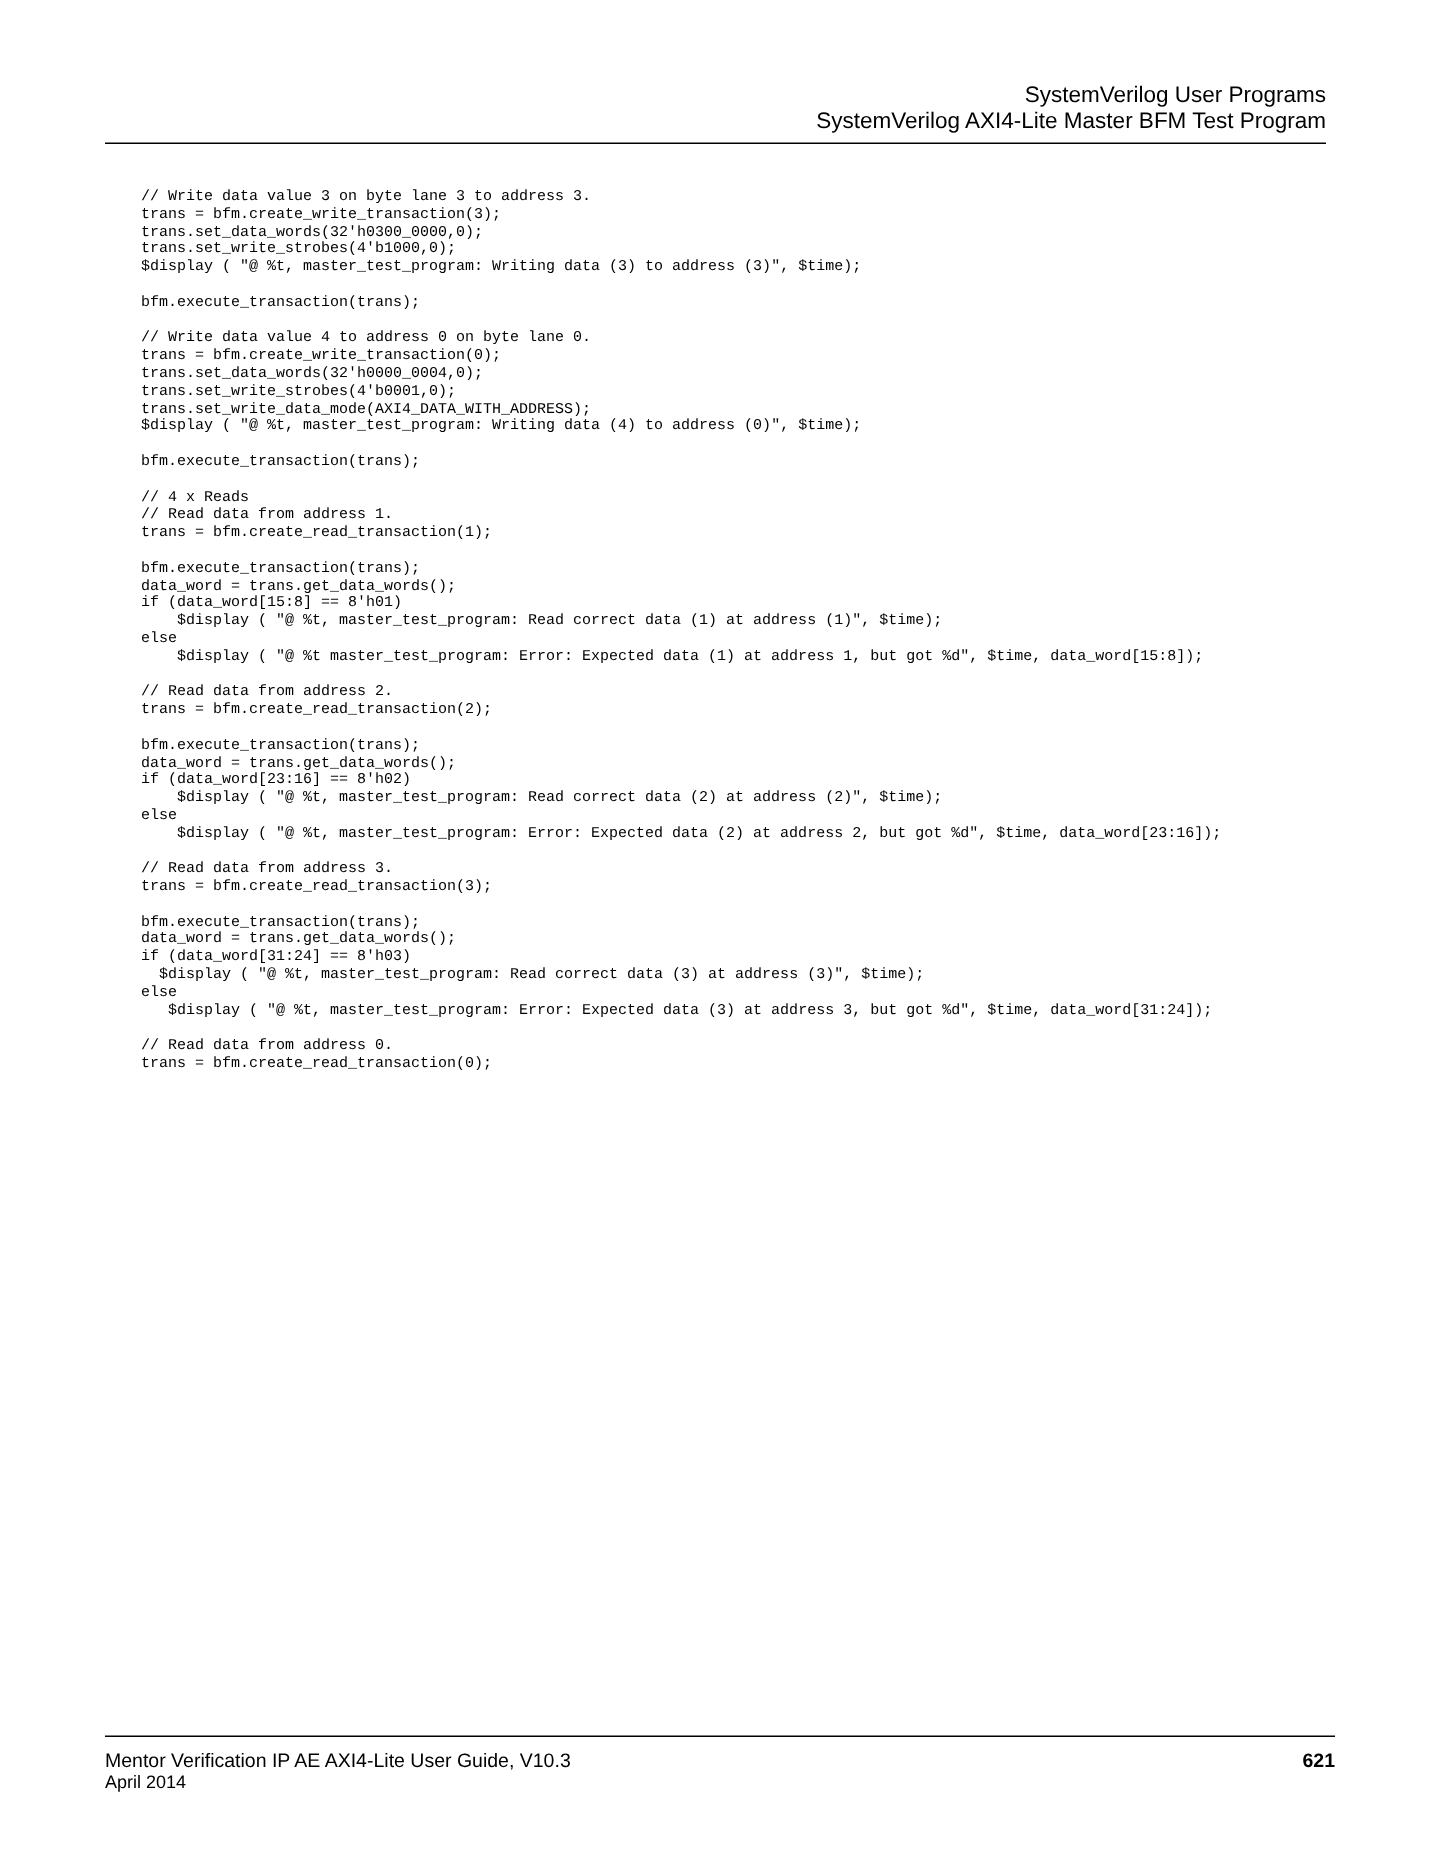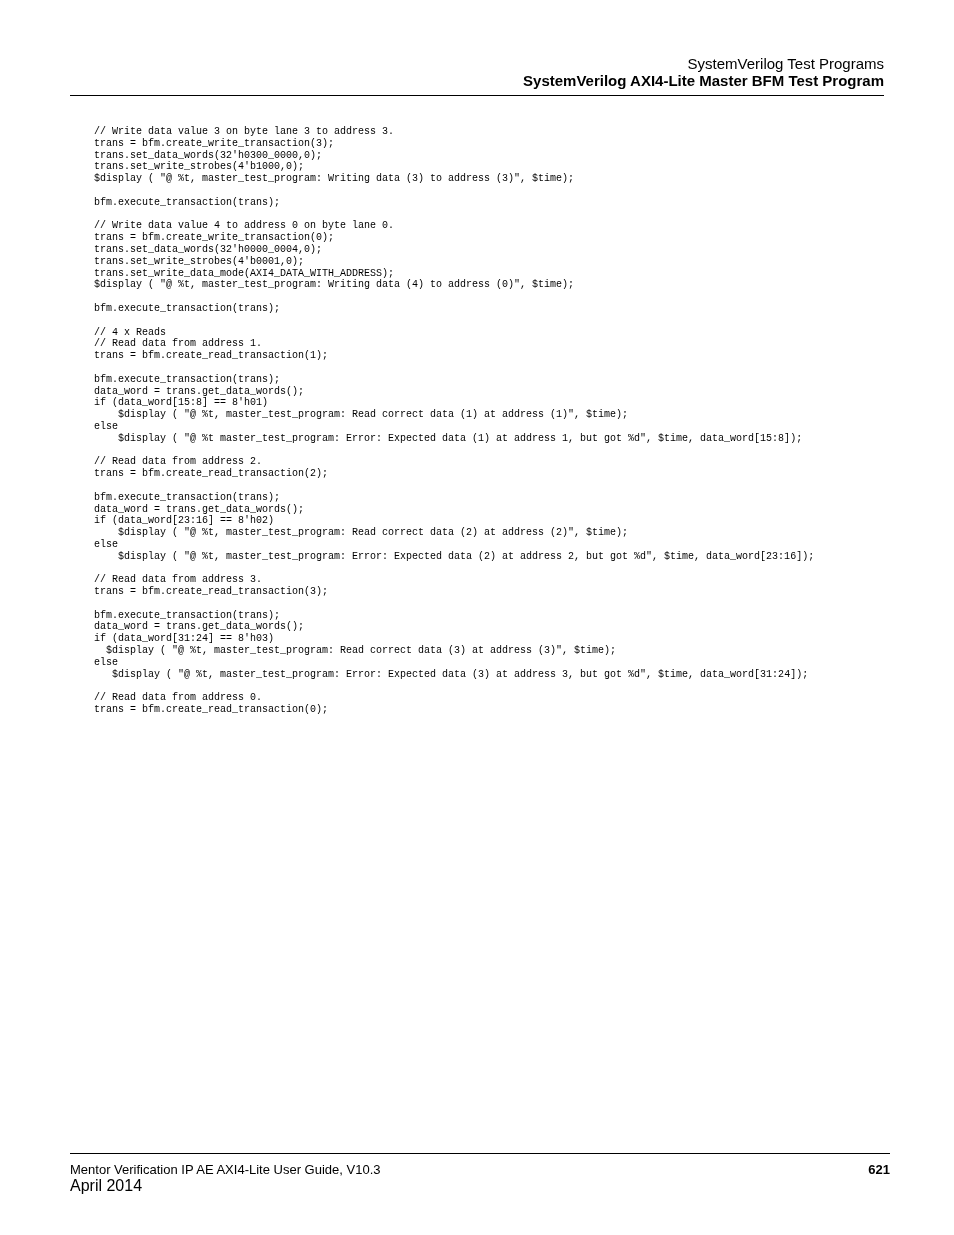--- a/index.html
+++ b/index.html
@@ -1,35 +1,35 @@
 <!DOCTYPE html>
 <html><head>
 <meta charset="utf-8">
 <style>
   * { margin: 0; padding: 0; box-sizing: border-box; }
   html, body { width: 954px; height: 1235px; background: #fff; font-family: "Times New Roman", Times, serif; color: #000; }
   .page { padding: 55px 70px 40px 70px; position: relative; height: 100%; }
   .header { text-align: right; margin-bottom: 4px; }
   .header .line1 { font-family: Arial, Helvetica, sans-serif; font-size: 15px; }
-  .header .line2 { font-family: Arial, Helvetica, sans-serif; font-size: 15px; font-weight: bold; }
+  .header .line2 { font-family: Arial, Helvetica, sans-serif; font-size: 15px; font-weight: normal; }
   .hr-top { border: none; border-top: 1.5px solid #000; margin-top: 6px; margin-bottom: 30px; }
   .code { font-family: "Courier New", Courier, monospace; font-size: 10px; line-height: 1.18; white-space: pre-wrap; }
   .footer { position: absolute; bottom: 40px; left: 70px; right: 64px; }
   .hr-bottom { border: none; border-top: 1.5px solid #000; margin-bottom: 8px; }
   .footer-row { display: flex; justify-content: space-between; font-family: Arial, Helvetica, sans-serif; font-size: 13px; }
   .pagenum { font-weight: bold; }
-  .footer-date { font-family: Arial, Helvetica, sans-serif; font-size: 16px; }
+  .footer-date { font-family: Arial, Helvetica, sans-serif; font-size: 12px; }
 </style>
 </head>
 <body>
 
 <div class="page">
 
   <div class="header">
-    <div class="line1">SystemVerilog Test Programs</div>
+    <div class="line1">SystemVerilog User Programs</div>
     <div class="line2">SystemVerilog AXI4-Lite Master BFM Test Program</div>
   </div>
   <hr class="hr-top">
 
   <pre class="code">    // Write data value 3 on byte lane 3 to address 3.
     trans = bfm.create_write_transaction(3);
     trans.set_data_words(32'h0300_0000,0);
     trans.set_write_strobes(4'b1000,0);
     $display ( "@ %t, master_test_program: Writing data (3) to address (3)", $time);
 

